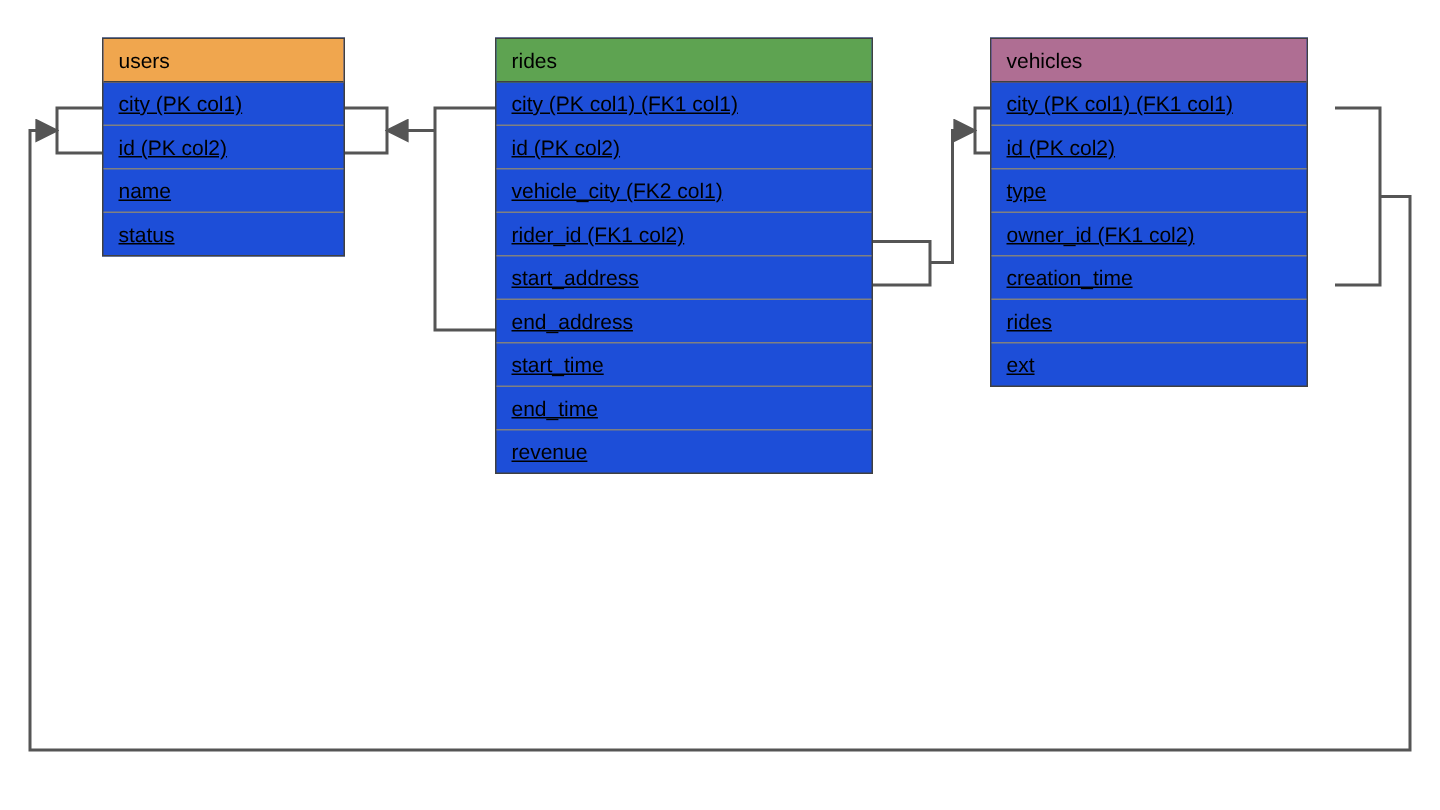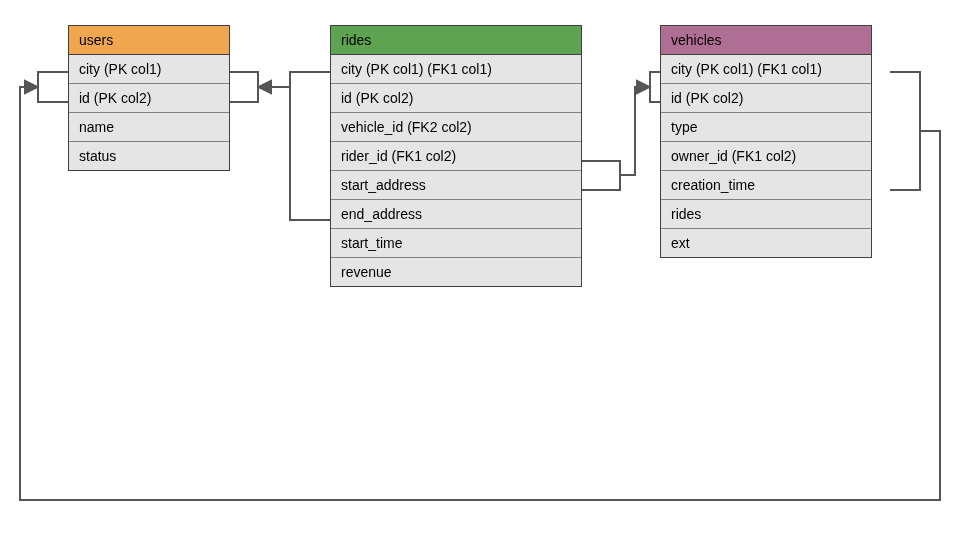--- a/index.html
+++ b/index.html
@@ -1,19 +1,19 @@
 <!DOCTYPE html>
 <html><head>
 <meta charset="utf-8">
 <style>
   html,body{margin:0;padding:0;width:960px;height:540px;background:#fff;font-family:Arial,Helvetica,sans-serif;font-size:14px;color:#000;}
   .stage{position:relative;width:960px;height:540px;}
-  .tbl{position:absolute;border:1px solid #404040;background:#e5e5e5;}
+  .tbl{position:absolute;border:1px solid #404040;background:#1d4ed8;}
   .tbl .hdr{padding:6px 10px;font-weight:400;border-bottom:1px solid #404040;}
-  .tbl .row{padding:6px 10px;border-bottom:1px solid #808080;}
+  .tbl .row{padding:6px 10px;border-bottom:1px solid #808080;text-decoration:underline;}
   .tbl .row:last-child{border-bottom:none;}
   svg{position:absolute;left:0;top:0;pointer-events:none;}
 </style>
 </head>
 <body>
 
 <div class="stage">
 
   <svg width="960" height="540">
     <defs>
@@ -44,25 +44,26 @@
     <div class="row">city (PK col1)</div>
     <div class="row">id (PK col2)</div>
     <div class="row">name</div>
     <div class="row">status</div>
   </div>
 
   <div class="tbl" style="left:330px;top:25px;width:250px">
     <div class="hdr" style="background:#5ea351">rides</div>
     <div class="row">city (PK col1) (FK1 col1)</div>
     <div class="row">id (PK col2)</div>
-    <div class="row">vehicle_id (FK2 col2)</div>
+    <div class="row">vehicle_city (FK2 col1)</div>
     <div class="row">rider_id (FK1 col2)</div>
     <div class="row">start_address</div>
     <div class="row">end_address</div>
     <div class="row">start_time</div>
+    <div class="row">end_time</div>
     <div class="row">revenue</div>
   </div>
 
   <div class="tbl" style="left:660px;top:25px;width:210px">
     <div class="hdr" style="background:#af6e93">vehicles</div>
     <div class="row">city (PK col1) (FK1 col1)</div>
     <div class="row">id (PK col2)</div>
     <div class="row">type</div>
     <div class="row">owner_id (FK1 col2)</div>
     <div class="row">creation_time</div>

